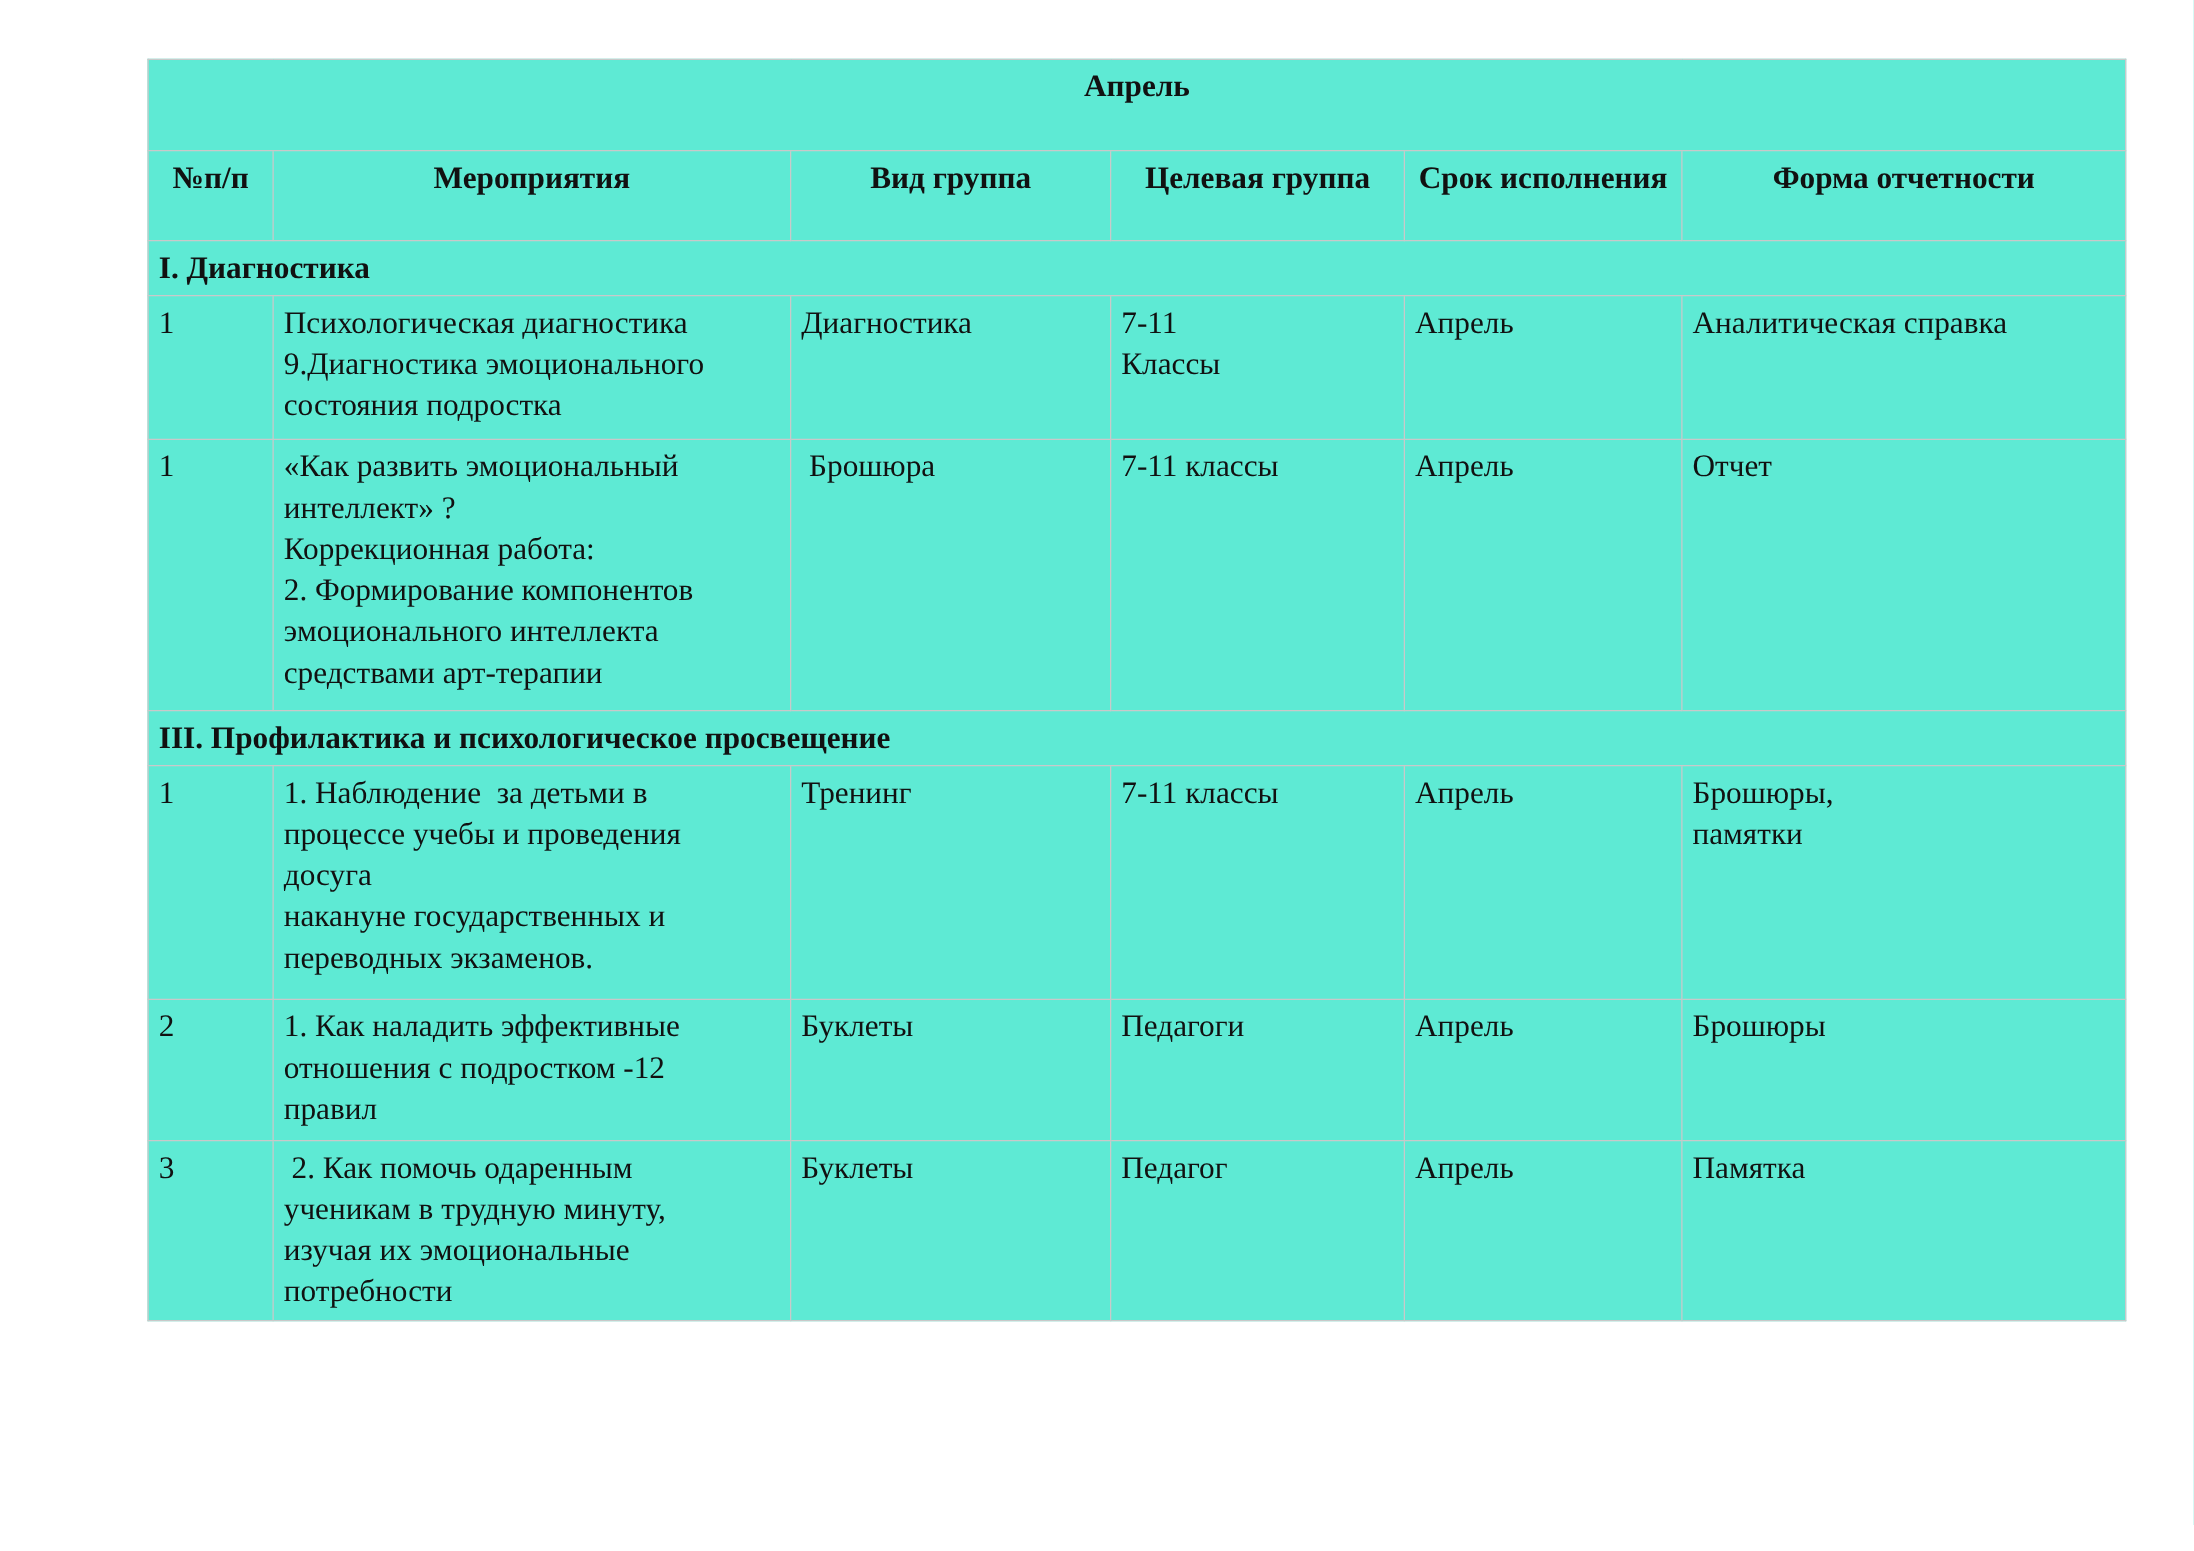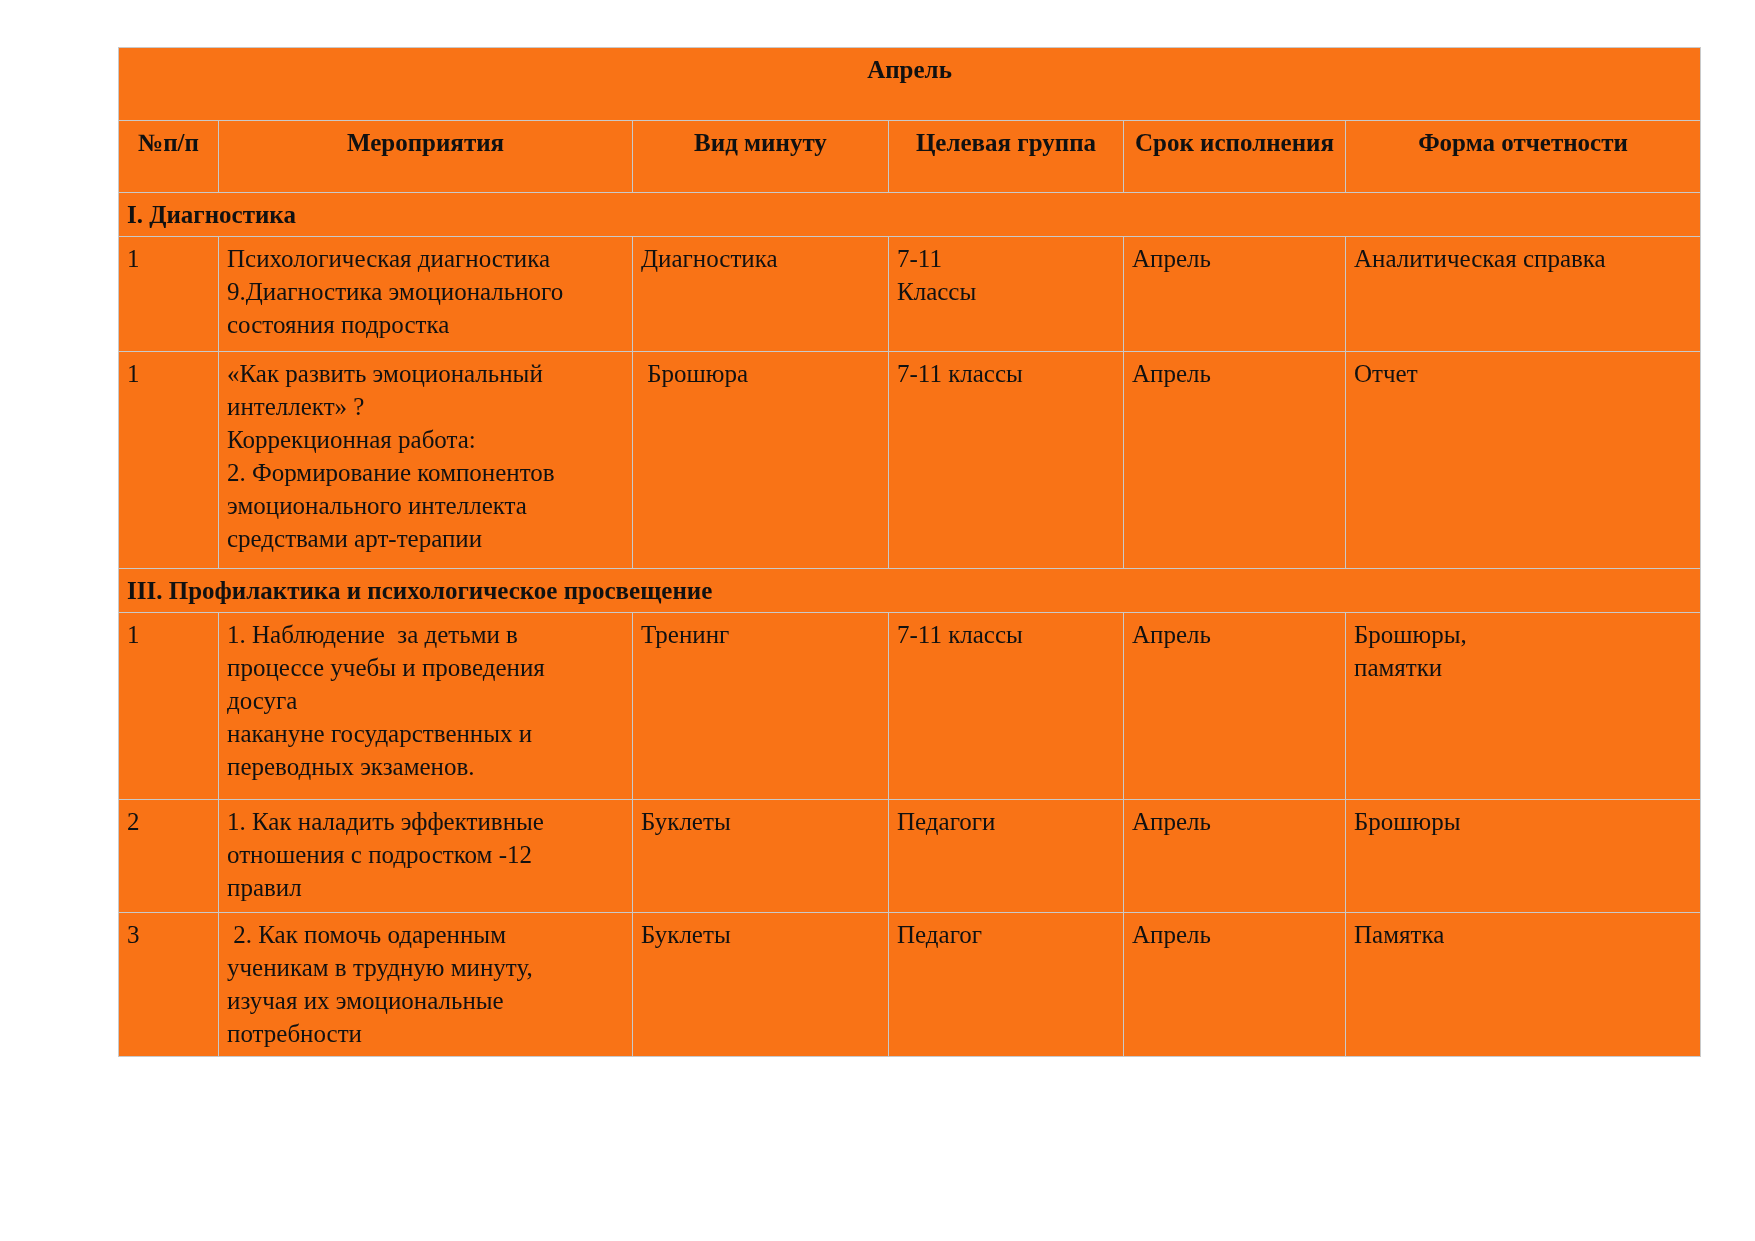--- a/index.html
+++ b/index.html
@@ -2,21 +2,21 @@
 <html><head>
 <meta charset="utf-8">
 <style>
   html,body{margin:0;padding:0;}
   body{
     width:1755px;height:1241px;background:#ffffff;overflow:hidden;
     font-family:"Liberation Serif","DejaVu Serif",serif;color:#111111;
   }
   table.plan{
     position:absolute;left:118px;top:47px;width:1582px;
-    border-collapse:collapse;table-layout:fixed;background:#f97316;
+    border-collapse:collapse;table-layout:fixed;background:#5eead4;
   }
   table.plan td{
     border:1.5px solid #c9c9c9;
     vertical-align:top;
     white-space:pre-wrap;
     font-size:25px;line-height:33px;
     padding:5px 8px;
     overflow:hidden;
     word-wrap:break-word;
   }
@@ -38,21 +38,21 @@
   </colgroup>
 
   <tbody>
       <tr style="height:73px">
     <td colspan="6" class="title-cell">Апрель</td>
   </tr>
 
   <tr style="height:72px">
     <td class="head-cell">№п/п</td>
     <td class="head-cell">Мероприятия</td>
-    <td class="head-cell">Вид минуту</td>
+    <td class="head-cell">Вид группа</td>
     <td class="head-cell">Целевая группа</td>
     <td class="head-cell">Срок исполнения</td>
     <td class="head-cell">Форма отчетности</td>
   </tr>
 
   <tr style="height:42px">
     <td colspan="6" class="section-cell">I. Диагностика</td>
   </tr>
   <tr style="height:115px">
     <td>1</td>

